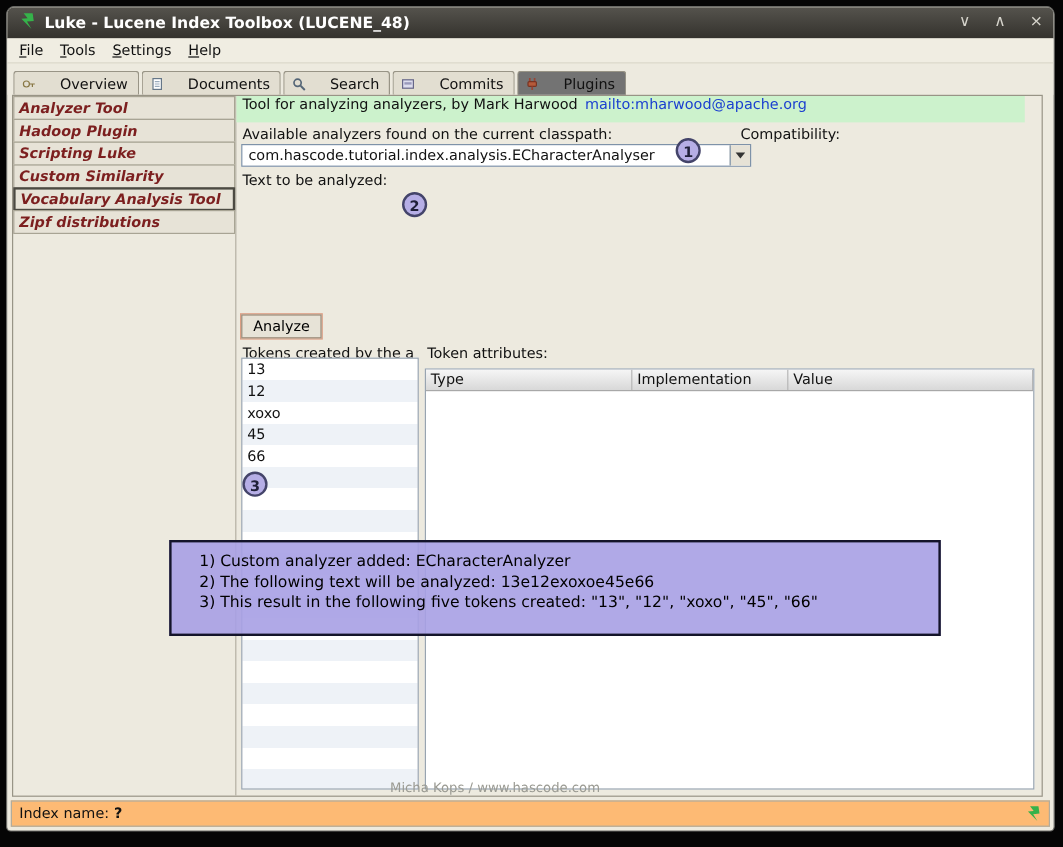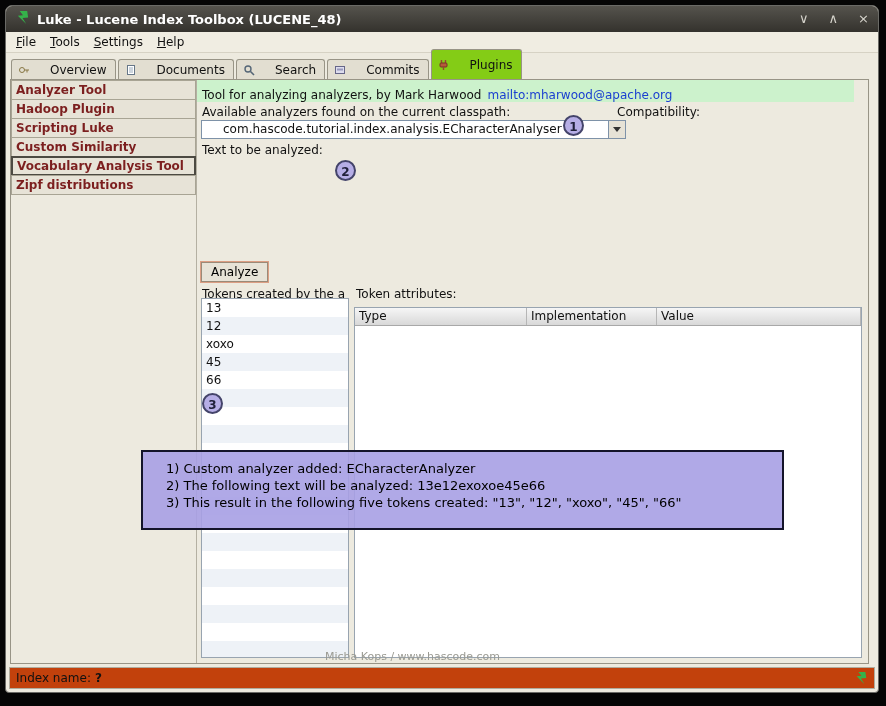--- a/index.html
+++ b/index.html
@@ -36,58 +36,58 @@
   .tabbar {
     position:absolute; left:0; top:47px; right:0; height:26px;
     background:#edeadf; display:flex; align-items:flex-end; padding-left:5px; gap:2px;
   }
   .tab {
     display:flex; align-items:center; gap:20px;
     padding:0 8px 0 6px; height:20px;
     background:#e2ded1; border:1px solid #989486; border-bottom:none;
     border-radius:3px 3px 0 0; white-space:nowrap;
   }
-  .tab.active { background:#84cc16; height:30px; z-index:3; }
+  .tab.active { background:#737373; height:20px; z-index:3; }
   .tab svg { display:block; }
   
   .app-body {
     position:absolute; left:4px; right:9px; top:73px; bottom:28px;
     border:1px solid #989486; background:#edeadf;
     display:flex; z-index:2; position:absolute;
   }
-  .sidebar { width:186px; border-right:1px solid #b4b0a2; }
+  .sidebar { width:186px; border-right:1px solid #b4b0a2;font-style:italic; }
   .side-item {
     height:20px; line-height:18px; padding-left:4px; margin-top:-1px;
     font-weight:bold; color:#7c1f1f; background:#e7e3d7;
     border:1px solid #a8a494; overflow:hidden; white-space:nowrap;
   }
   .side-item:first-child { margin-top:0; }
   .side-item.focused { border:2px solid #4c4a42; line-height:16px; }
   .main { flex:1; position:relative; }
   
   .banner {
     position:absolute; left:0; right:14px; top:0; height:22px;
-    background:#ccf2cc; display:flex; align-items:flex-end; padding-left:5px; gap:6px;
+    background:#ccf2cc; display:flex; align-items:flex-start; padding-left:5px; gap:6px;
     white-space:nowrap; overflow:hidden;
   }
   .banner a { color:#1a3fd0; text-decoration:none; }
   
   .lbl-classpath { position:absolute; left:5px; top:25px; }
   .lbl-compat   { position:absolute; left:420px; top:25px; }
   .lbl-text     { position:absolute; left:5px; top:63px; }
   .lbl-tokens   { position:absolute; left:5px; top:207px; width:147px; overflow:hidden; white-space:nowrap; }
   .lbl-attrs    { position:absolute; left:159px; top:207px; }
   
   .combo {
     position:absolute; height:19px; background:#fff;
     border:1px solid #7e92a8; display:flex; align-items:stretch;
   }
   .combo-analyzer { left:4px; top:40px; width:425px; }
   .combo-compat   { left:417px; top:40px; right:6px; }
-  .combo .val { flex:1; padding:1px 0 0 5px; white-space:nowrap; overflow:hidden;margin-left:16px; }
+  .combo .val { flex:1; padding:1px 0 0 5px; white-space:nowrap; overflow:hidden; }
   .combo .arrow-btn {
     width:17px; background:#e6e2d6; border-left:1px solid #7e92a8;
     display:flex; align-items:center; justify-content:center;
   }
   .arrow-down { width:0; height:0; border-left:4px solid transparent; border-right:4px solid transparent; border-top:5px solid #333; }
   
   .textarea {
     position:absolute; left:4px; right:6px; top:78px; height:101px;
     background:#fff; border:1px solid #7e92a8; padding:2px 4px;
   }
@@ -129,21 +129,21 @@
   .note-box {
     position:absolute; left:130px; top:370px; width:643px; height:80px;
     background:rgba(167,160,228,0.9); border:2px solid #14142a;
     z-index:5; padding:8px 0 0 23px; font-size:13px; line-height:17px; color:#000;
   }
   
   .watermark { position:absolute; left:128px; top:570px; color:#9a9a92; font-size:11px; z-index:1; }
   
   .statusbar {
     position:absolute; left:3px; right:3px; bottom:3px; height:22px;
-    border:1px solid #b0ac9e; background:#c2410c;
+    border:1px solid #b0ac9e; background:#fdba74;
     display:flex; align-items:center; padding:0 6px; gap:4px;
   }
   .statusbar .q { font-weight:bold; }
   .status-icon { margin-left:auto; display:flex; align-items:center; }
 </style>
 </head>
 <body>
 
 <div class="window">
 

